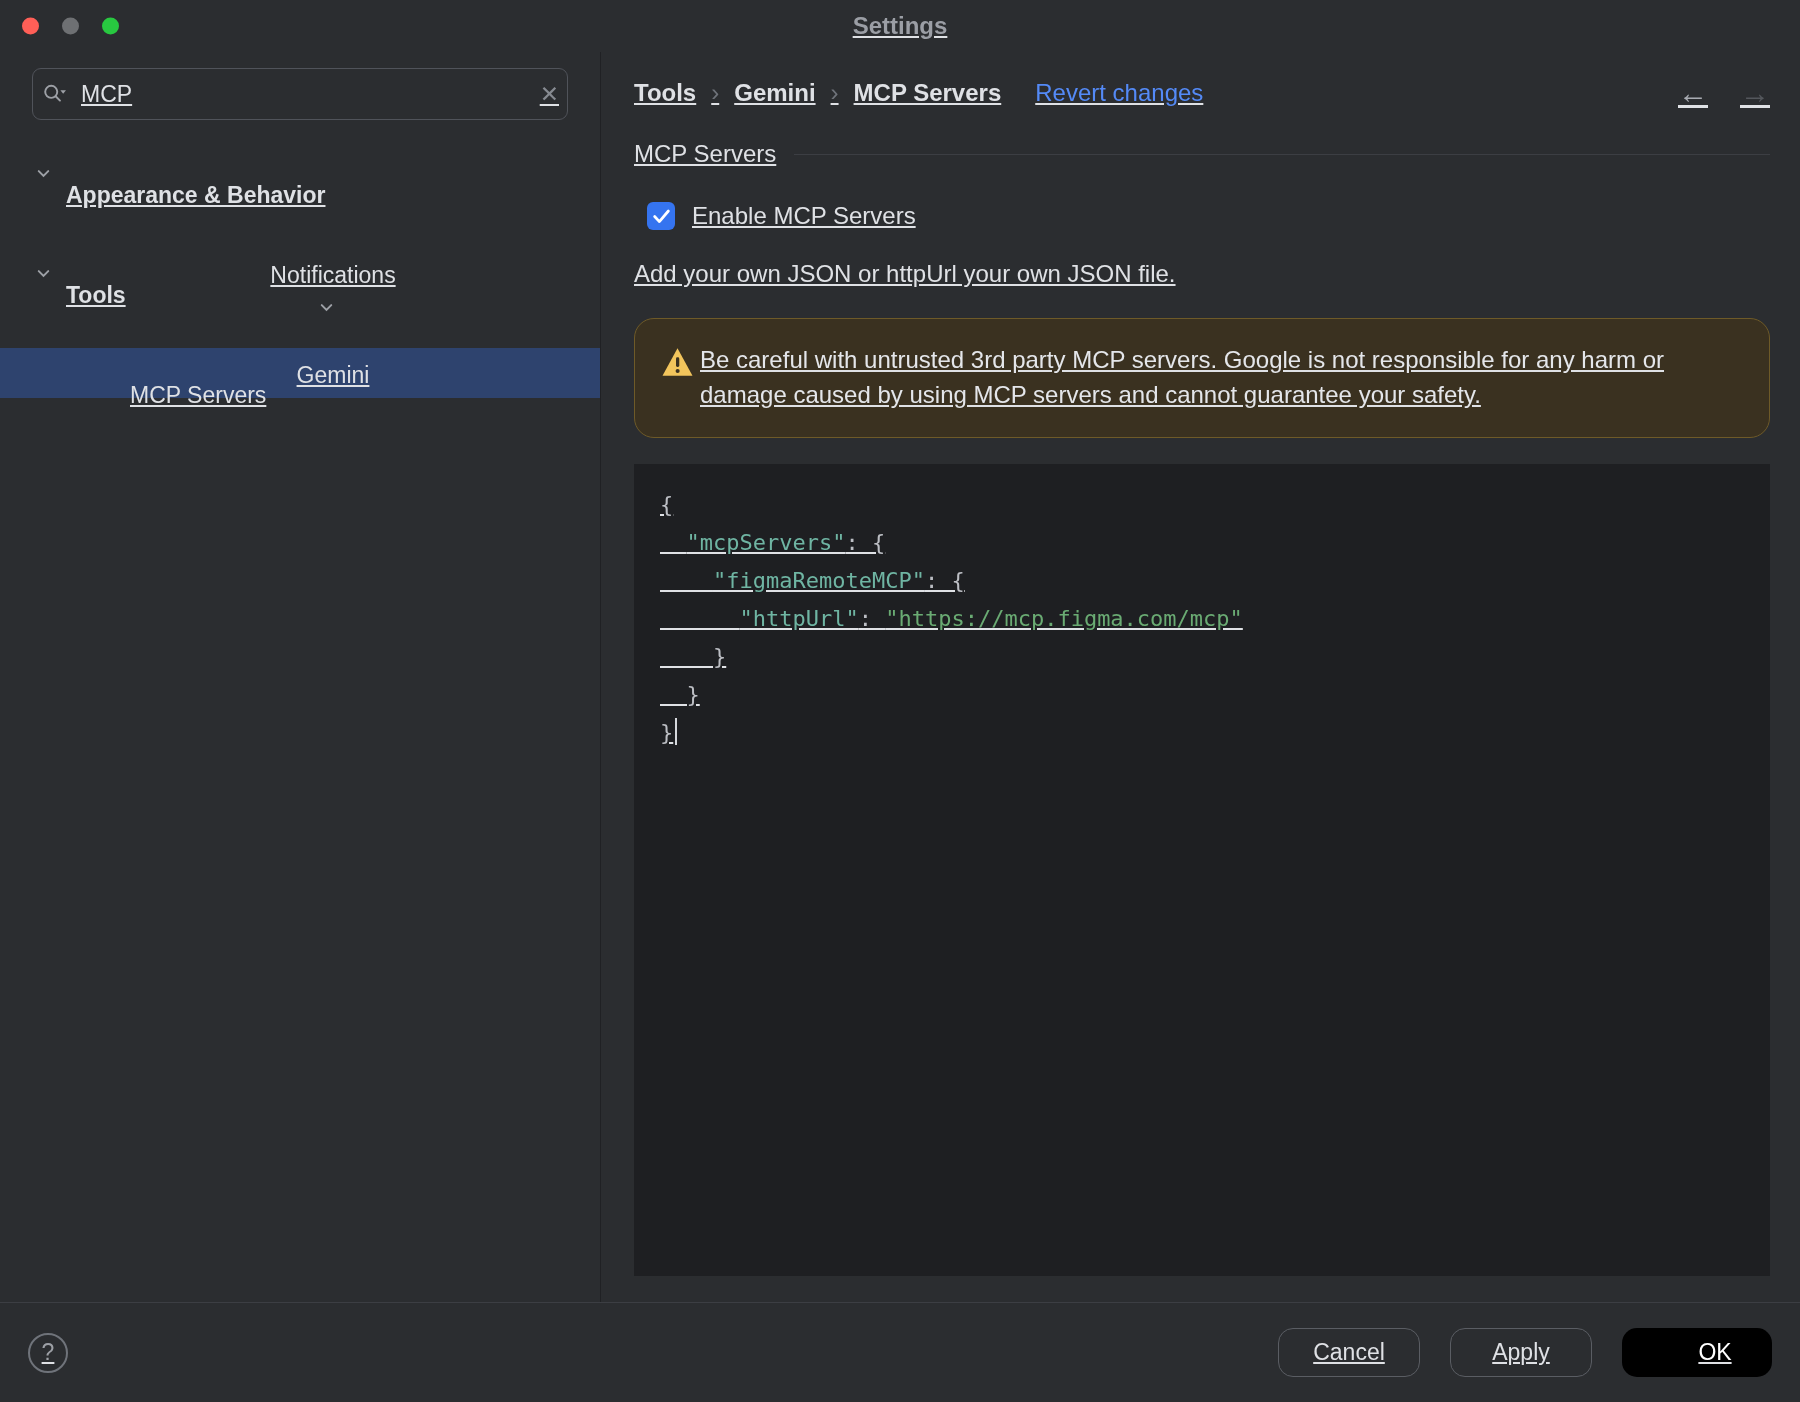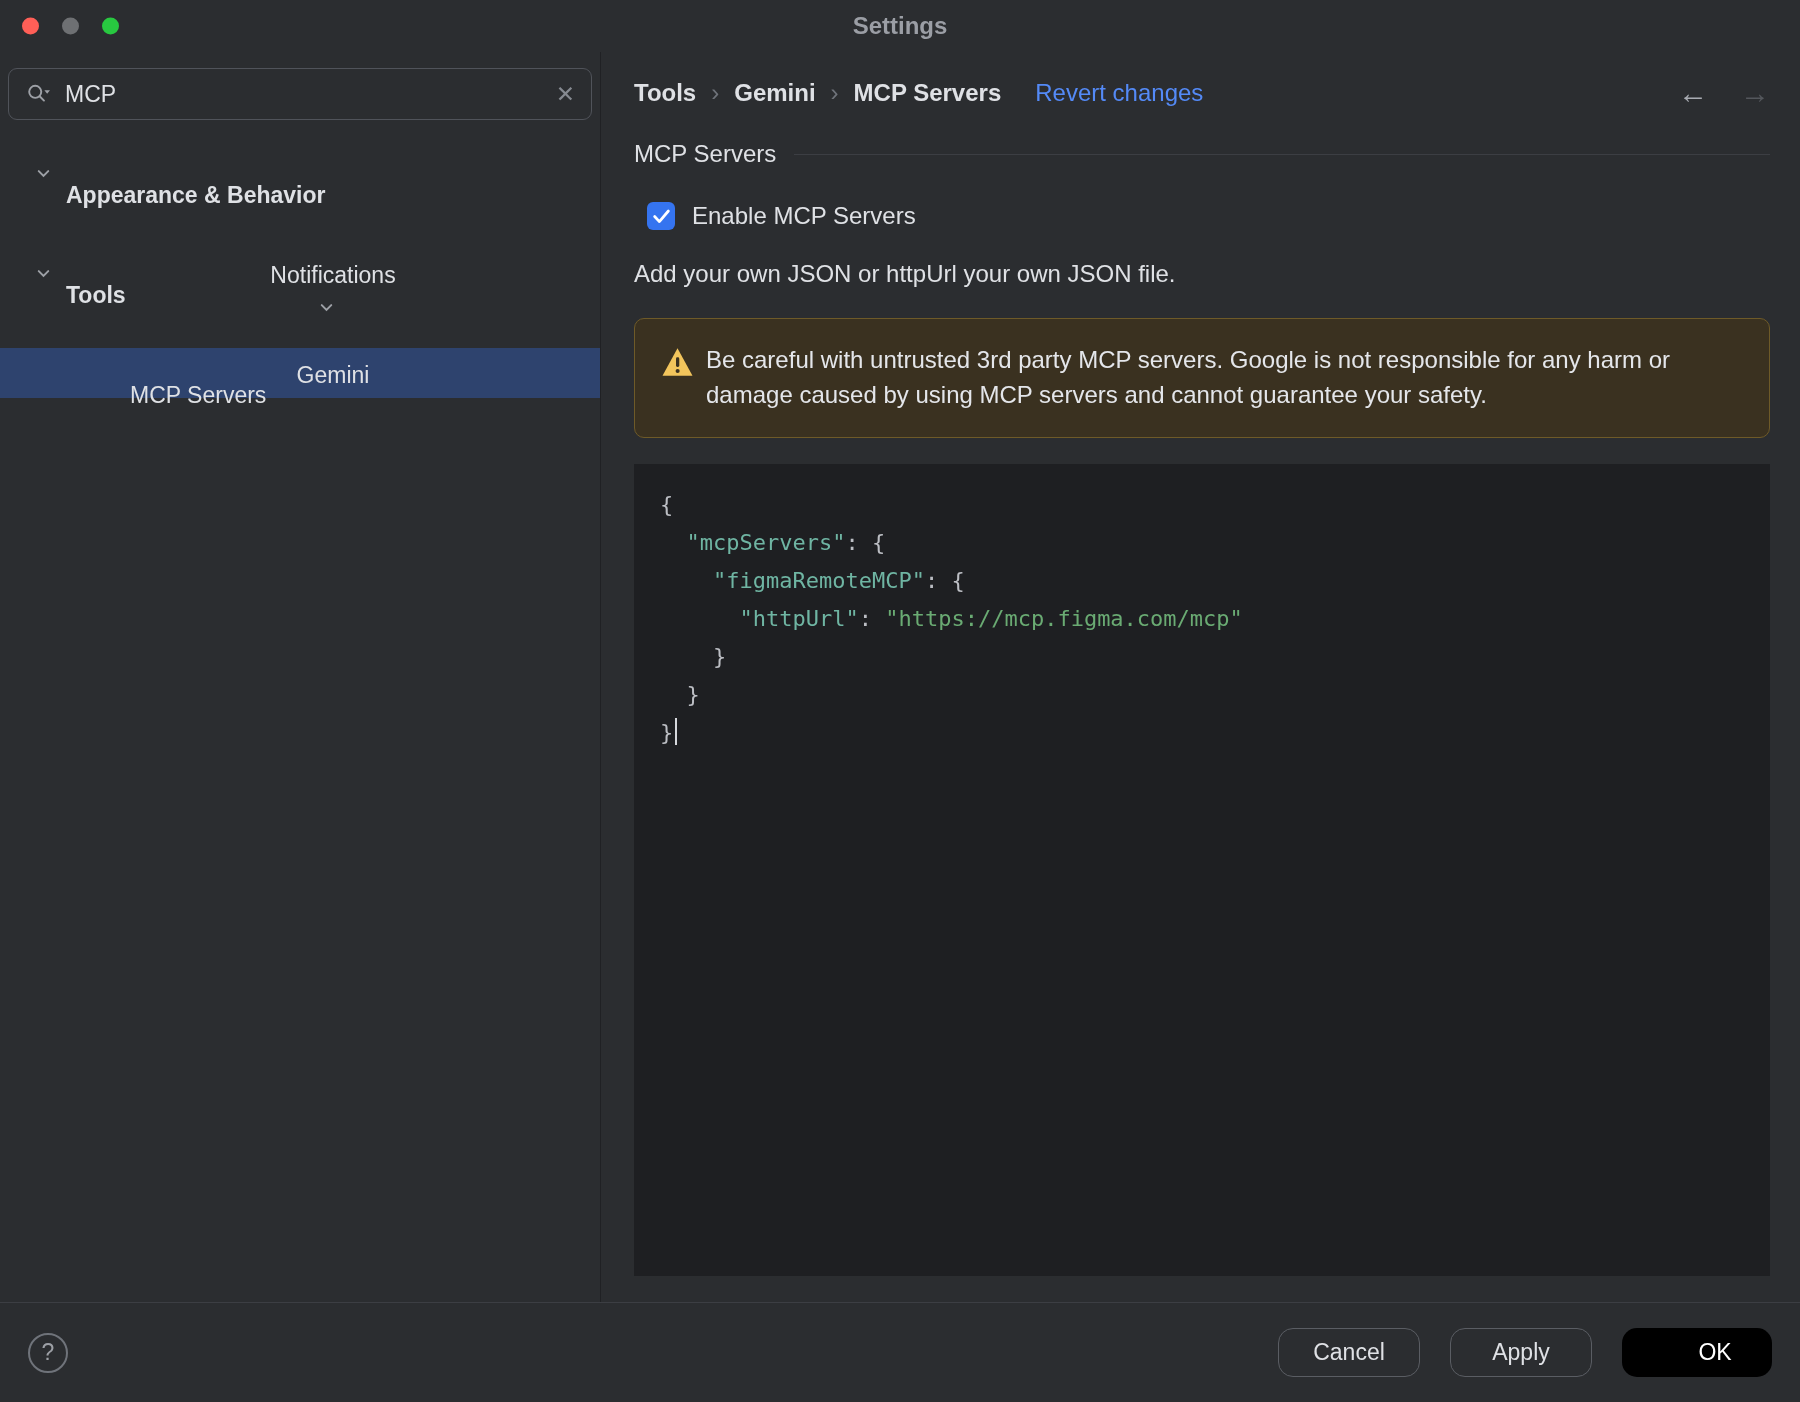--- a/index.html
+++ b/index.html
@@ -3,37 +3,37 @@
 <meta charset="utf-8">
 <style>
   * { box-sizing: border-box; margin: 0; padding: 0; }
   html, body { width: 1800px; height: 1402px; }
   body {
     background: #2b2d30;
     font-family: "Liberation Sans", sans-serif;
     color: #dfe1e5;
     overflow: hidden;
   }
-  .window { width: 1800px; height: 1402px; display: flex; flex-direction: column; }
+  .window { width: 1800px; height: 1402px; display: flex; flex-direction: column; text-decoration: underline; }
 
   
   .titlebar { height: 52px; position: relative; display: flex; align-items: center; justify-content: center; flex: 0 0 auto; }
   .traffic-lights { position: absolute; left: 22px; top: 50%; transform: translateY(-50%); display: flex; gap: 23px; }
   .traffic { width: 17px; height: 17px; border-radius: 50%; cursor: pointer; }
   .t-close { background: #ff5f57; }
   .t-min { background: #6e7073; }
   .t-zoom { background: #28c840; }
   .title { font-size: 24px; font-weight: bold; color: #9b9ea5; }
 
   
   .main { flex: 1; display: flex; min-height: 0; }
 
   
   .sidebar { width: 601px; flex: 0 0 601px; border-right: 1px solid #202124; display: flex; flex-direction: column; padding-top: 16px; }
-  .search-box { margin: 0 8px; height: 52px; border: 1px solid #50535a; border-radius: 9px; display: flex; align-items: center; padding: 0 16px; gap: 12px; background: #2b2d30; }
+  .search-box { margin: 0 32px; height: 52px; border: 1px solid #50535a; border-radius: 9px; display: flex; align-items: center; padding: 0 8px; gap: 12px; background: #2b2d30; }
   .search-input { flex: 1; background: transparent; border: none; outline: none; color: #dfe1e5; font-size: 23px; font-family: inherit; }
   .clear-btn { color: #868a91; font-size: 23px; cursor: pointer; line-height: 1; }
   .tree { margin-top: 28px; }
   .tree-item { height: 50px; display: flex; align-items: center; font-size: 23px; color: #dfe1e5; cursor: pointer; }
   .tree-item.bold .tree-label { font-weight: bold; }
   .tree-item.selected { background: #2e436e; }
   .level-0 { padding-left: 34px; }
   .level-1 { padding-left: 66px; flex-direction: column; }
   .level-2 { padding-left: 98px; }
   .chevron { width: 32px; display: flex; align-items: center; }
@@ -55,21 +55,21 @@
   .section-line { flex: 1; height: 1px; background: #3c3e43; margin-left: 18px; }
 
   .enable-row { display: flex; align-items: flex-end; gap: 17px; margin-top: 34px; margin-left: 13px; }
   .checkbox { width: 28px; height: 28px; border-radius: 6px; background: #3574f0; display: flex; align-items: center; justify-content: center; cursor: pointer; flex: 0 0 auto; }
   .enable-label { font-size: 24px; }
 
   .import-row { display: flex; align-items: center; margin-top: 30px; }
   .import-text { font-size: 24px; }
   .import-btn { margin-left: 18px; height: 52px; padding: 0 26px; border: 1px solid #5a5d63; border-radius: 9px; background: transparent; color: #dfe1e5; font-size: 23px; font-family: inherit; cursor: pointer; }
 
-  .warning { margin-top: 30px; background: #3a3120; border: 1px solid #6e5a28; border-radius: 10px; padding: 24px 26px; display: flex; gap: 12px; font-size: 24px; line-height: 1.45; color: #e4e6ea; }
+  .warning { margin-top: 30px; background: #3a3120; border: 1px solid #6e5a28; border-radius: 20px; padding: 24px 26px; display: flex; gap: 6px; font-size: 24px; line-height: 1.45; color: #e4e6ea; }
   .warning-icon { flex: 0 0 auto; margin-top: 4px; }
 
   .editor { margin-top: 26px; margin-bottom: 26px; flex: 1; background: #1e1f22; padding: 22px 26px; font-family: "DejaVu Sans Mono", monospace; font-size: 22px; line-height: 38px; color: #bcbec4; overflow: hidden; cursor: text; }
   .code-line { white-space: pre; }
   .tok-key { color: #6fb5a3; }
   .tok-string { color: #6aab73; }
   .tok-punct { color: #bcbec4; }
   .caret { display: inline-block; width: 2px; height: 27px; background: #d6d8dd; vertical-align: -5px; margin-left: 2px; }
 
   

